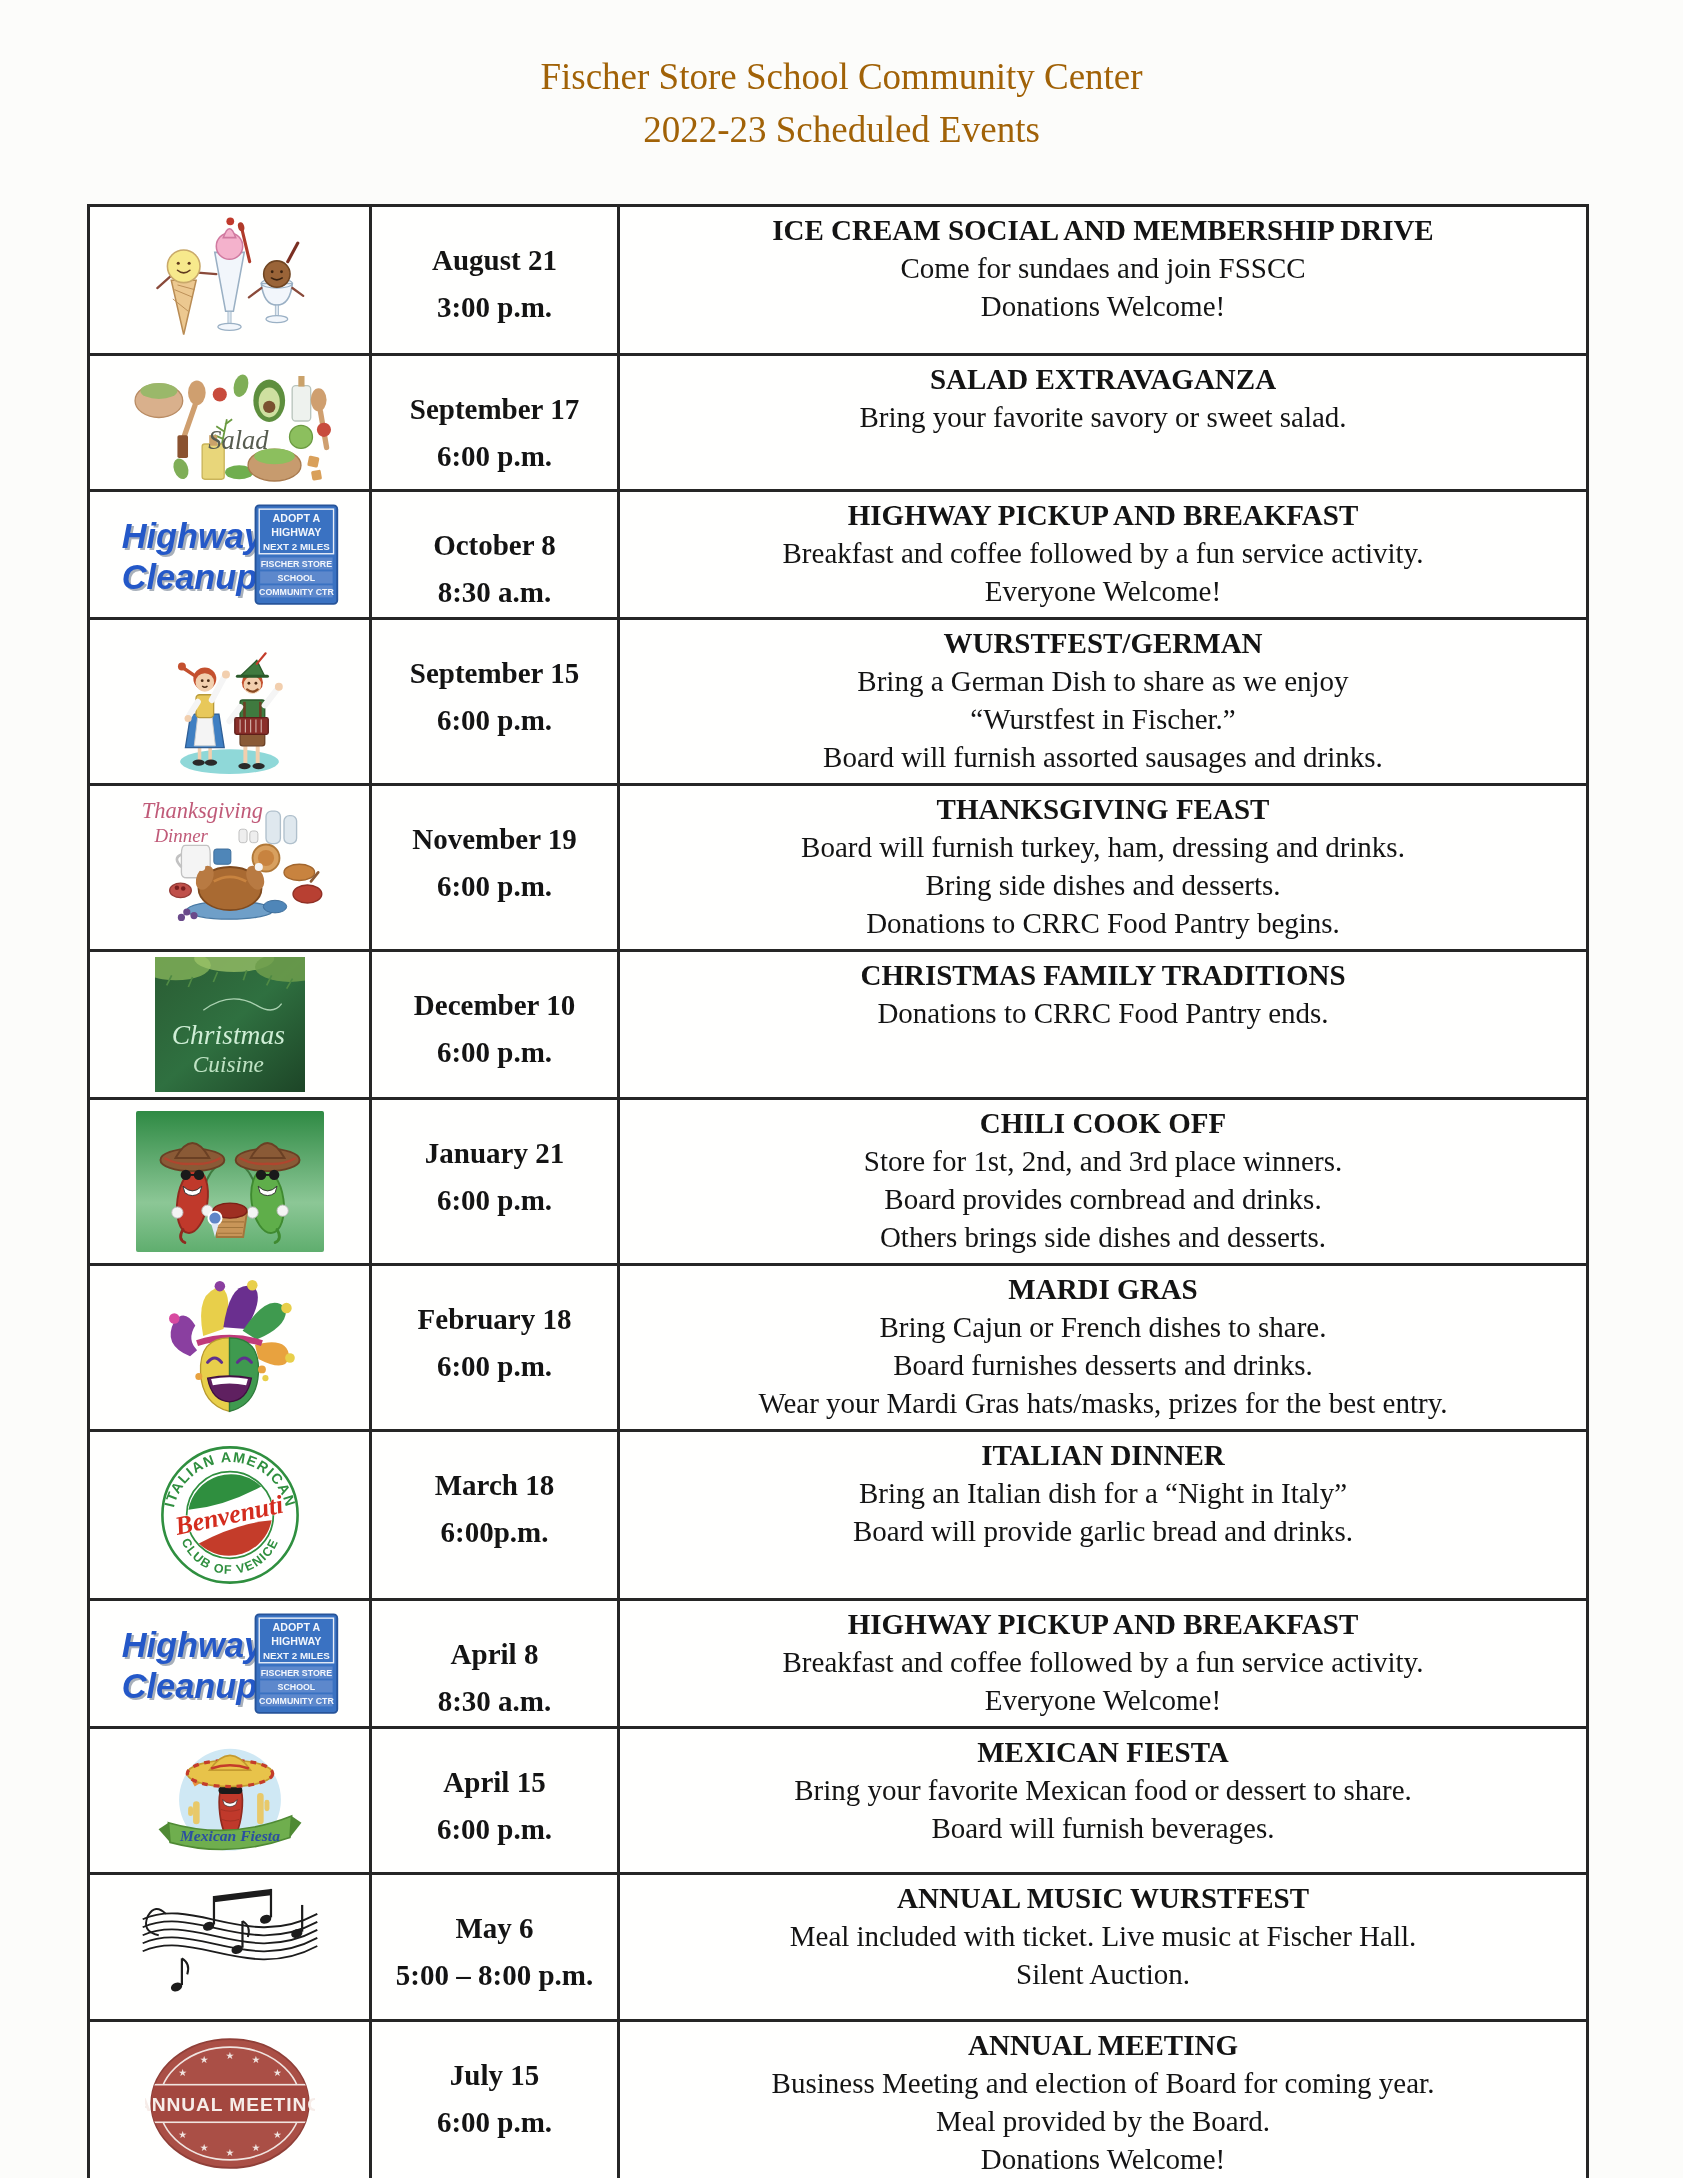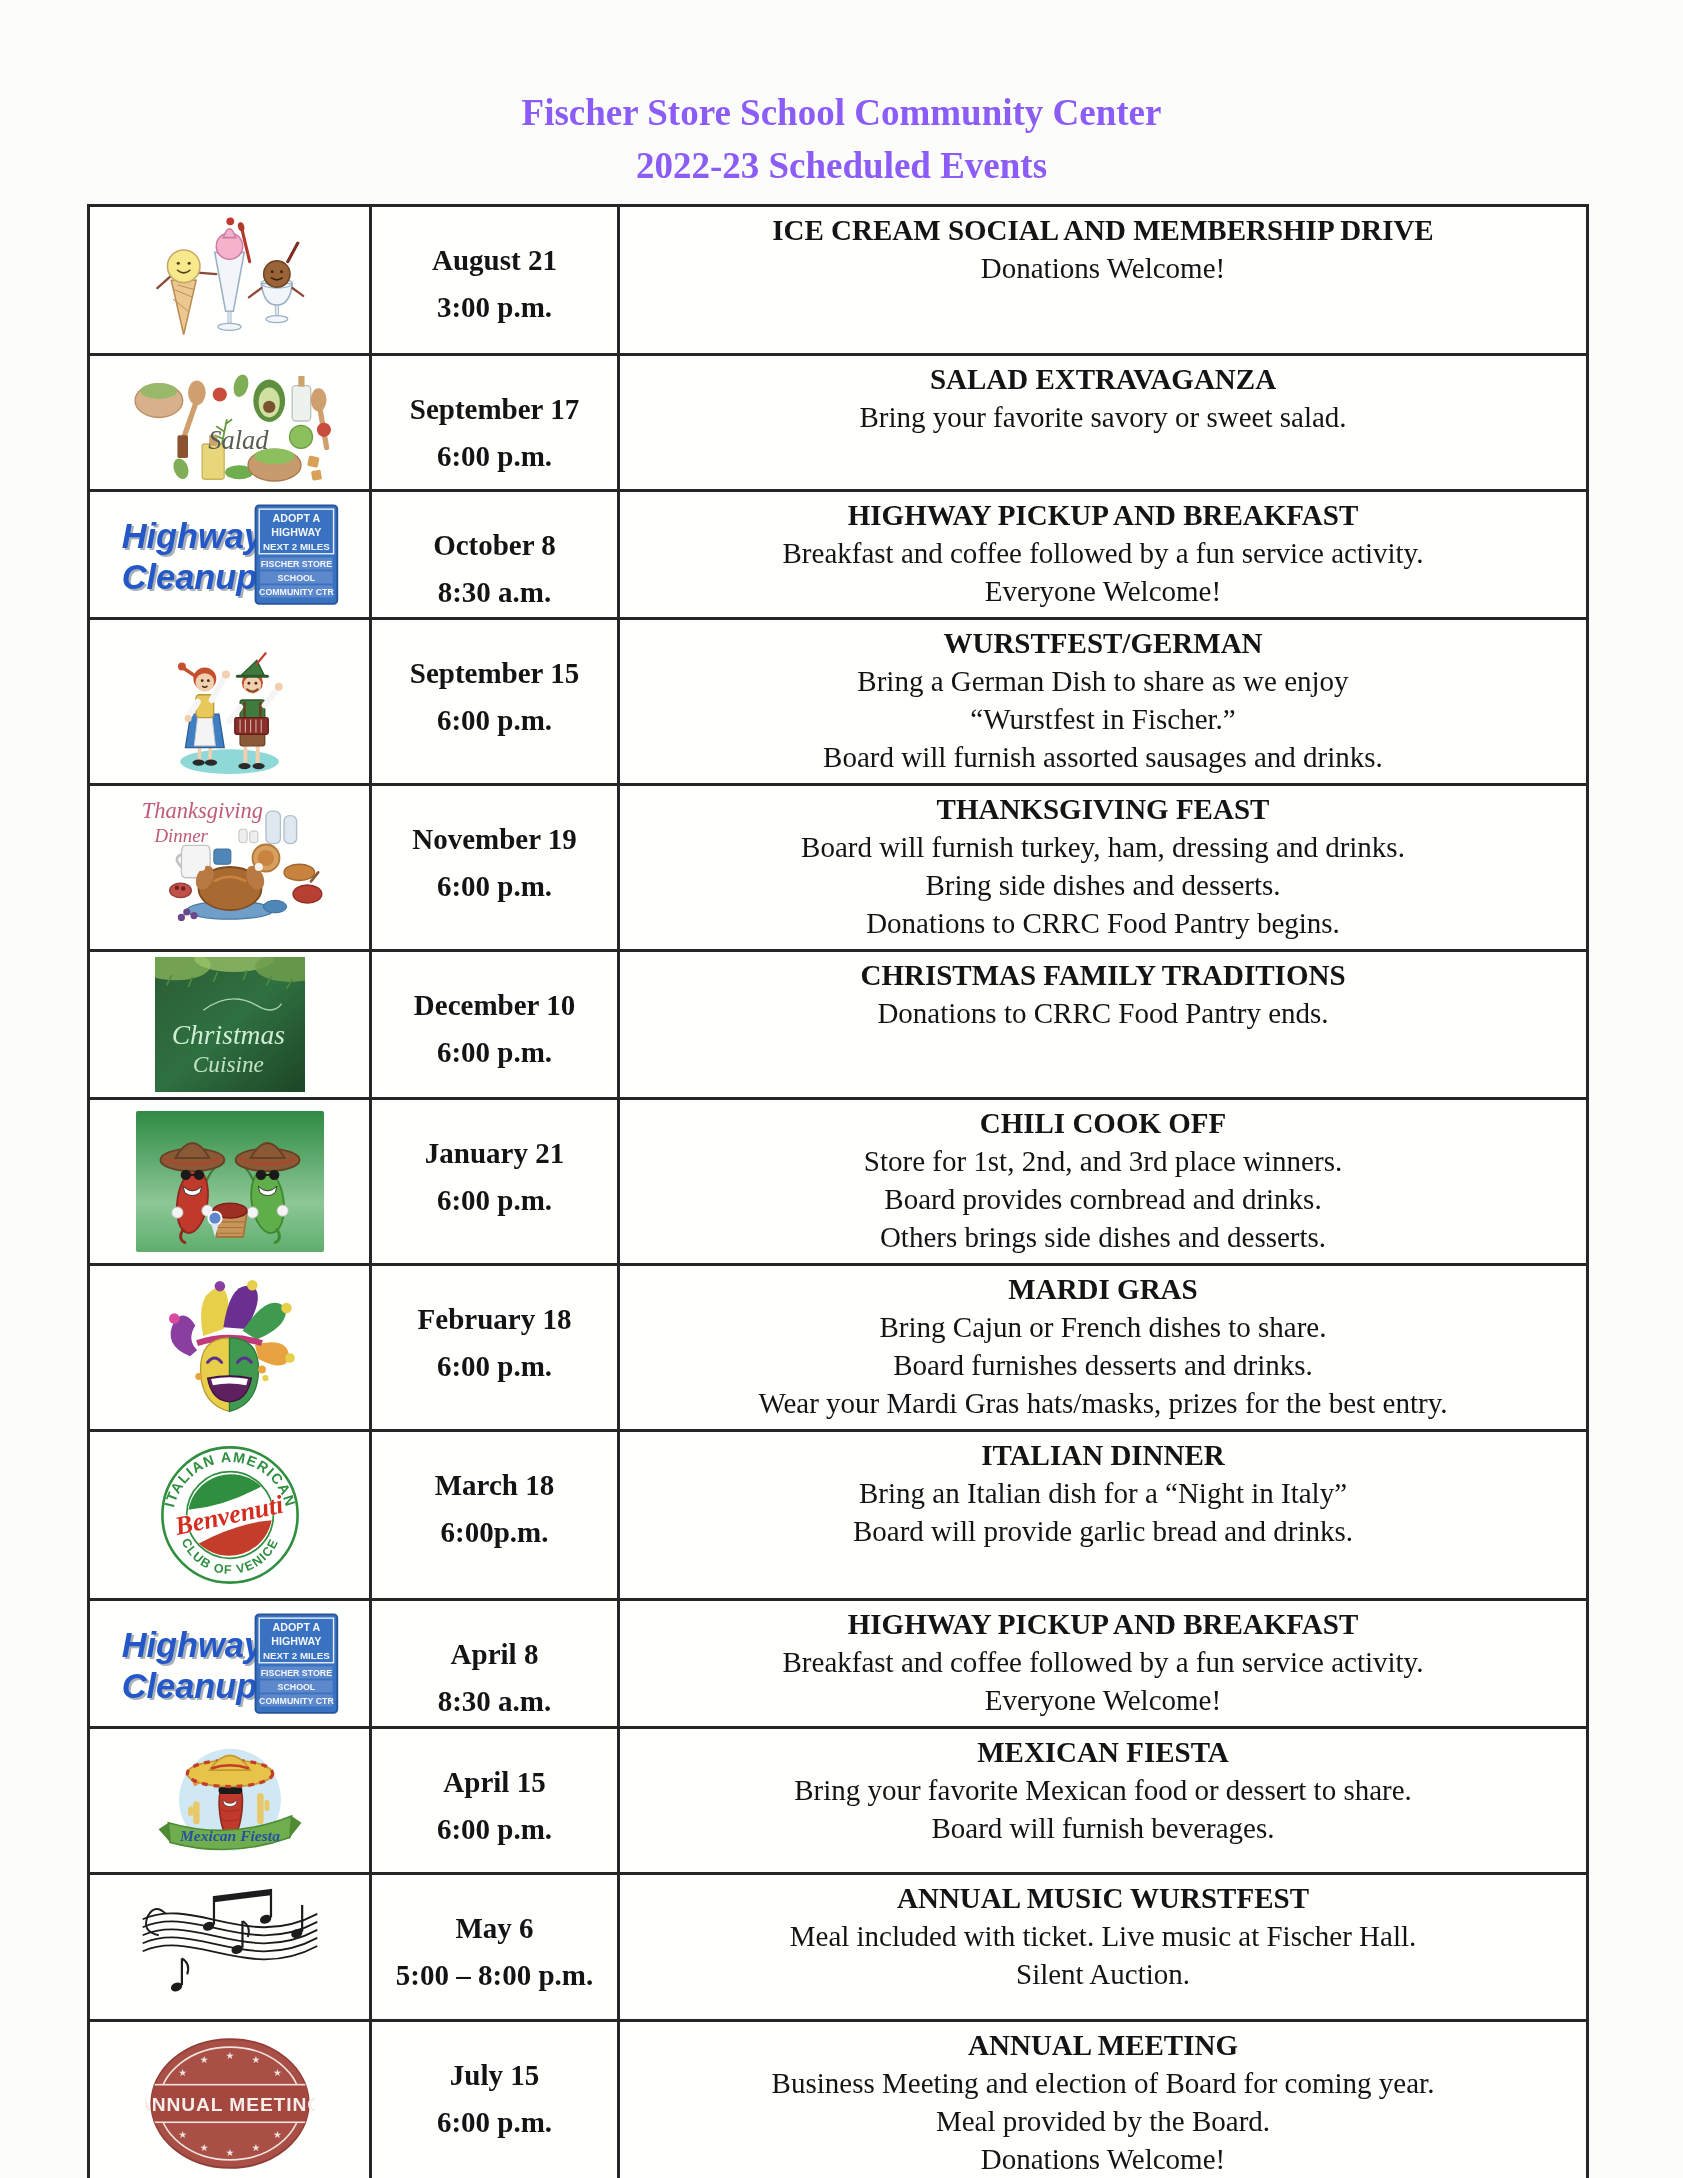--- a/index.html
+++ b/index.html
@@ -3,21 +3,21 @@
 <meta charset="utf-8">
 <style>
   html,body { margin:0; padding:0; background:#d8d8d8; }
   .page {
     position:relative; width:1683px; height:2178px; margin:0 auto;
     background:#fcfcfa; font-family:"Liberation Serif", serif; color:#141414;
     overflow:hidden;
   }
   .title {
     position:absolute; top:51px; left:0; right:0; text-align:center;
-    font-weight:bold; font-size:37px; line-height:1.42; color:#8b5cf6;margin-top:36px;
+    font-weight:normal; font-size:37px; line-height:1.42; color:#a16207;
   }
   .events-table {
     position:absolute; left:87px; top:204px; width:1502px;
     border:3px solid #262626; background:#fffffe; box-sizing:border-box;
   }
   .event-row { display:flex; border-bottom:3px solid #262626; }
   .event-row:last-child { border-bottom:none; }
   .cell { box-sizing:border-box; }
   .cell-art {
     width:282px; border-right:3px solid #262626;
@@ -77,20 +77,21 @@
   </svg>
 </span>
     </div>
     <div class="cell cell-date">
       <div>August 21</div>
       <div>3:00 p.m.</div>
     </div>
     <div class="cell cell-desc">
       <div class="desc-heading">ICE CREAM SOCIAL AND MEMBERSHIP DRIVE</div>
       <div>
+            <div class="desc-line">Come for sundaes and join FSSCC</div>
             <div class="desc-line">Donations Welcome!</div>
           </div>
     </div>
   </div>
 
   <div class="event-row">
     <div class="cell cell-art">
       <span class="art-host">
   <svg width="203" viewBox="0 0 230 140">
     <ellipse cx="35" cy="45" rx="27" ry="19" fill="#d9b08c" stroke="#b98c64" stroke-width="1.5"></ellipse>

